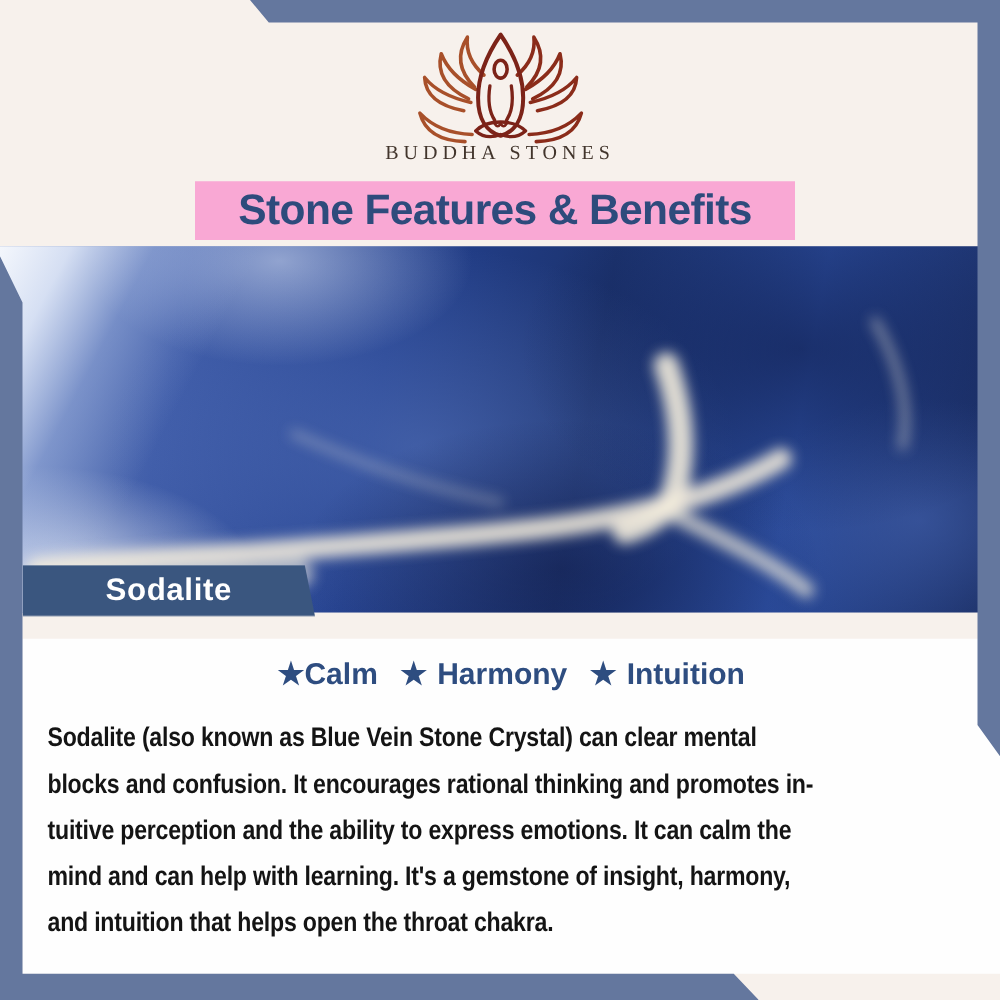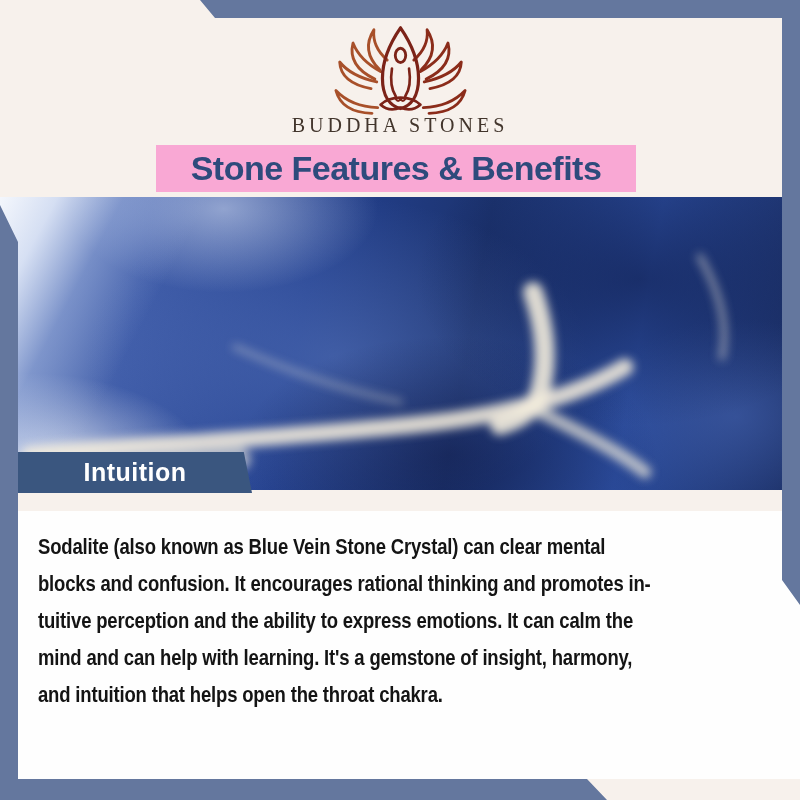--- a/index.html
+++ b/index.html
@@ -2,21 +2,21 @@
 <html><head>
 <meta charset="utf-8">
 <style>
   html,body{margin:0;padding:0;}
   body{width:800px;height:800px;overflow:hidden;font-family:"Liberation Sans",sans-serif;}
   .card{position:relative;width:800px;height:800px;background:#f7f1ec;overflow:hidden;}
 
   
   .logo-wrap{position:absolute;left:0;top:24px;width:800px;text-align:center;}
   .brand-name{position:absolute;left:0;top:114px;width:800px;text-align:center;
-    font-family:"Liberation Serif",serif;font-size:20px;letter-spacing:4px;
+    font-family:"Liberation Serif",serif;font-size:16px;letter-spacing:4px;
     color:#42352c;font-weight:500;}
   .title-strip{position:absolute;left:156px;top:145px;width:480px;height:47px;
     background:#f9a8d4;}
   .title-strip h1{margin:0;line-height:47px;text-align:center;font-size:34px;
     font-weight:bold;color:#2e4b7c;letter-spacing:-0.5px;}
 
   
   .stone-photo{position:absolute;left:0;top:197px;width:800px;height:293px;
     background:
       linear-gradient(118deg, rgba(250,252,255,0.95) 0%, rgba(232,239,252,0.85) 6%, rgba(160,180,224,0.45) 13%, rgba(160,180,224,0) 22%),
@@ -103,24 +103,27 @@
         <path d="M30,258 C140,248 300,240 430,226 C510,217 575,200 625,170" stroke-width="17" opacity="0.88"></path>
         <path d="M540,215 C580,235 620,255 645,275" stroke-width="13" opacity="0.7"></path>
         <path d="M700,60 C720,95 728,130 722,160" stroke-width="7" opacity="0.45"></path>
         <path d="M235,150 C280,170 330,190 400,205" stroke-width="6" opacity="0.35"></path>
         <path d="M60,285 C120,272 180,265 240,262" stroke-width="22" opacity="0.6"></path>
       </g>
     </svg>
   </div>
 
   <div class="stone-banner">
-    <span>Intuition</span>
+    <span>Sodalite</span>
   </div>
 
   <div class="panel">
+    <div class="benefits">
+      <span class="benefit"><span class="star">★</span><span>Calm</span></span><span class="benefit"><span class="star">★</span><span>Harmony</span></span><span class="benefit"><span class="star">★</span><span>Intuition</span></span>
+    </div>
     <div class="description">Sodalite (also known as Blue Vein Stone Crystal) can clear mental
 blocks and confusion. It encourages rational thinking and promotes in-
 tuitive perception and the ability to express emotions. It can calm the
 mind and can help with learning. It's a gemstone of insight, harmony,
 and intuition that helps open the throat chakra.</div>
   </div>
 
   <div class="frame top-right"></div>
   <div class="frame left-bottom"></div>
 

